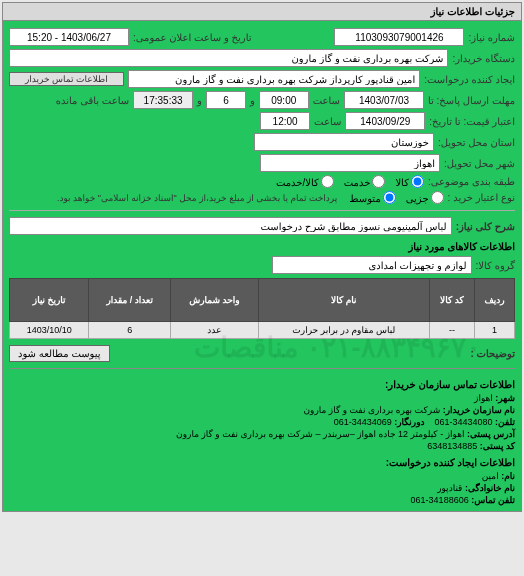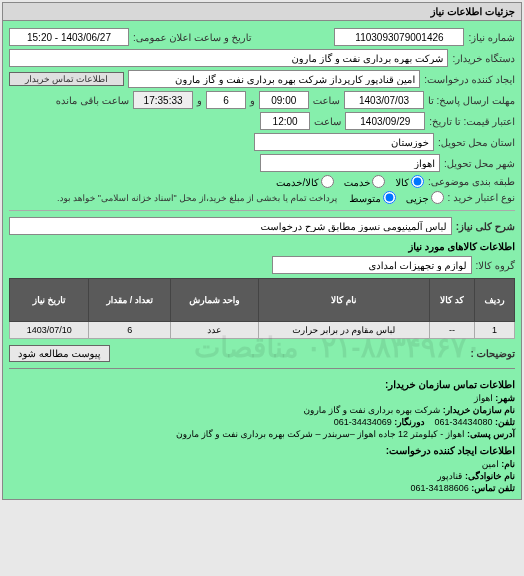--- a/index.html
+++ b/index.html
@@ -6,21 +6,21 @@
 body {
   font-family: Tahoma, Arial, sans-serif;
   font-size: 10px;
   background: #e8e8e8;
   direction: rtl;
   width: 524px;
 }
 .panel {
   border: 1px solid #888;
   margin: 2px;
-  background: #86efac;
+  background: #22c55e;
 }
 .panel-header {
   background: #d8d8d8;
   border-bottom: 1px solid #888;
   padding: 3px 6px;
   font-weight: bold;
   font-size: 10px;
 }
 .panel-body {
   padding: 4px 6px;
@@ -247,21 +247,21 @@
           <th>تاریخ نیاز</th>
         </tr>
       </thead>
       <tbody>
         <tr>
           <td>1</td>
           <td>--</td>
           <td>لباس مقاوم در برابر حرارت</td>
           <td>عدد</td>
           <td>6</td>
-          <td>1403/07/10</td>
+          <td>1403/10/10</td>
         </tr>
       </tbody>
     </table>
 
     <div class="row" style="margin-top:6px">
       <span class="lbl" style="font-weight:bold">توضیحات :</span>
       <button class="btn" style="margin-right:auto">پیوست مطالعه شود</button>
     </div>
 
     <div class="watermark" style="top:310px;right:40px">۰۲۱-۸۸۳۴۹۶۷۰  مناقصات</div>
@@ -280,20 +280,24 @@
         <b>تلفن:</b>
         <span>34434080-061</span>
         &nbsp;&nbsp;
         <b>دورنگار:</b>
         <span>34434069-061</span>
       </div>
       <div class="contact-line">
         <b>آدرس پستی:</b>
         <span>اهواز - کیلومتر 12 جاده اهواز –سربندر – شرکت بهره برداری نفت و گاز مارون</span>
       </div>
+      <div class="contact-line">
+        <b>کد پستی:</b>
+        <span>6348134885</span>
+      </div>
 
       <div class="section-title">اطلاعات ایجاد کننده درخواست:</div>
       <div class="contact-line">
         <b>نام:</b>
         <span>امین</span>
       </div>
       <div class="contact-line">
         <b>نام خانوادگی:</b>
         <span>قنادپور</span>
       </div>

